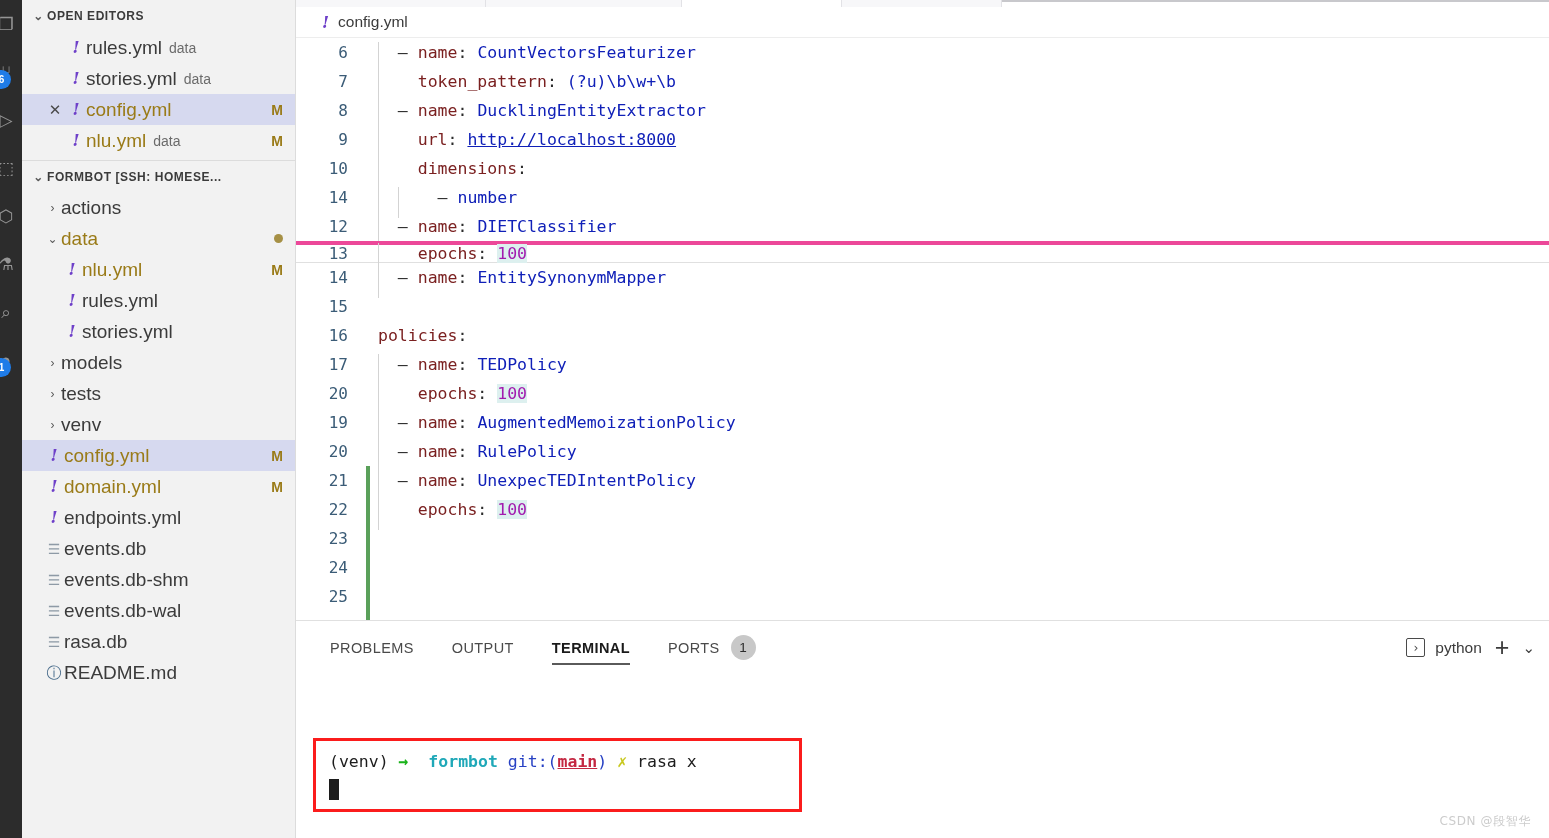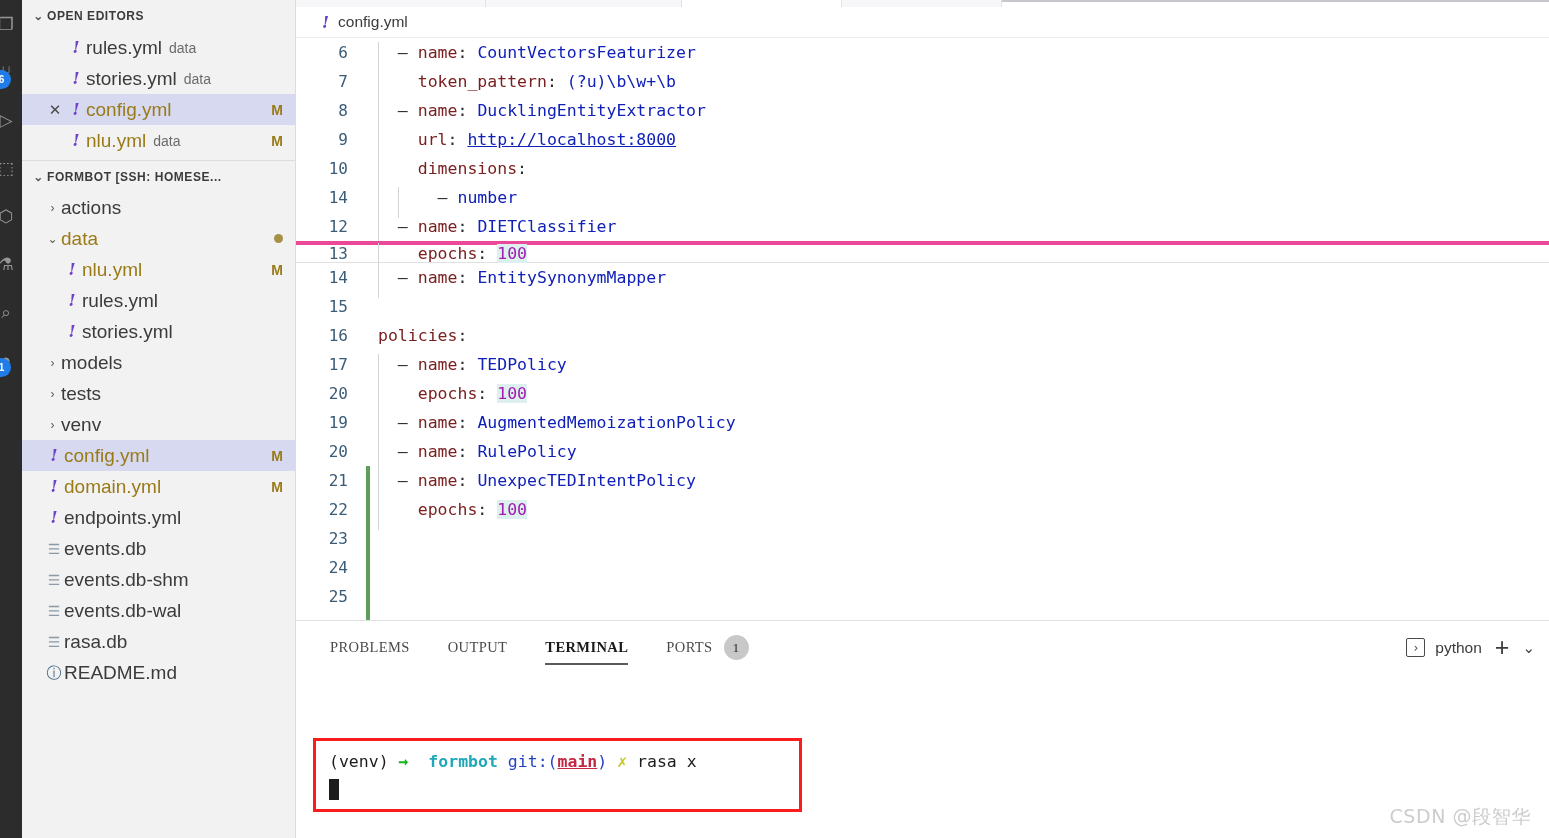--- a/index.html
+++ b/index.html
@@ -353,21 +353,21 @@
     position: absolute;
     left: 33px; top: 105px;
     width: 10px; height: 21px;
     background: #1c1c1c;
   }
 
   
   .watermark {
     position: absolute;
     right: 18px; bottom: 8px;
-    font-size: 19px;
+    font-size: 12px;
     color: #cccccc;
     letter-spacing: .6px;
     font-family: "DejaVu Sans", sans-serif;
   }
 </style>
 </head>
 <body>
 
 <div id="app">
 
@@ -615,21 +615,21 @@
         </div>
         <div class="code-line">
           <span class="gutter-change"></span>
           <span class="code-text"></span>
         </div>
       </div>
   </div>
 
   <div class="panel">
     <div class="panel-header">
-      <div id="panel-tabs" style="display:flex;align-items:flex-end;font-family:Liberation Serif, serif;">
+      <div id="panel-tabs" style="display:flex;align-items:flex-end;">
           <div class="ptab">
             <span>PROBLEMS</span>
           </div>
           <div class="ptab">
             <span>OUTPUT</span>
           </div>
           <div class="ptab active">
             <span>TERMINAL</span>
           </div>
           <div class="ptab">

